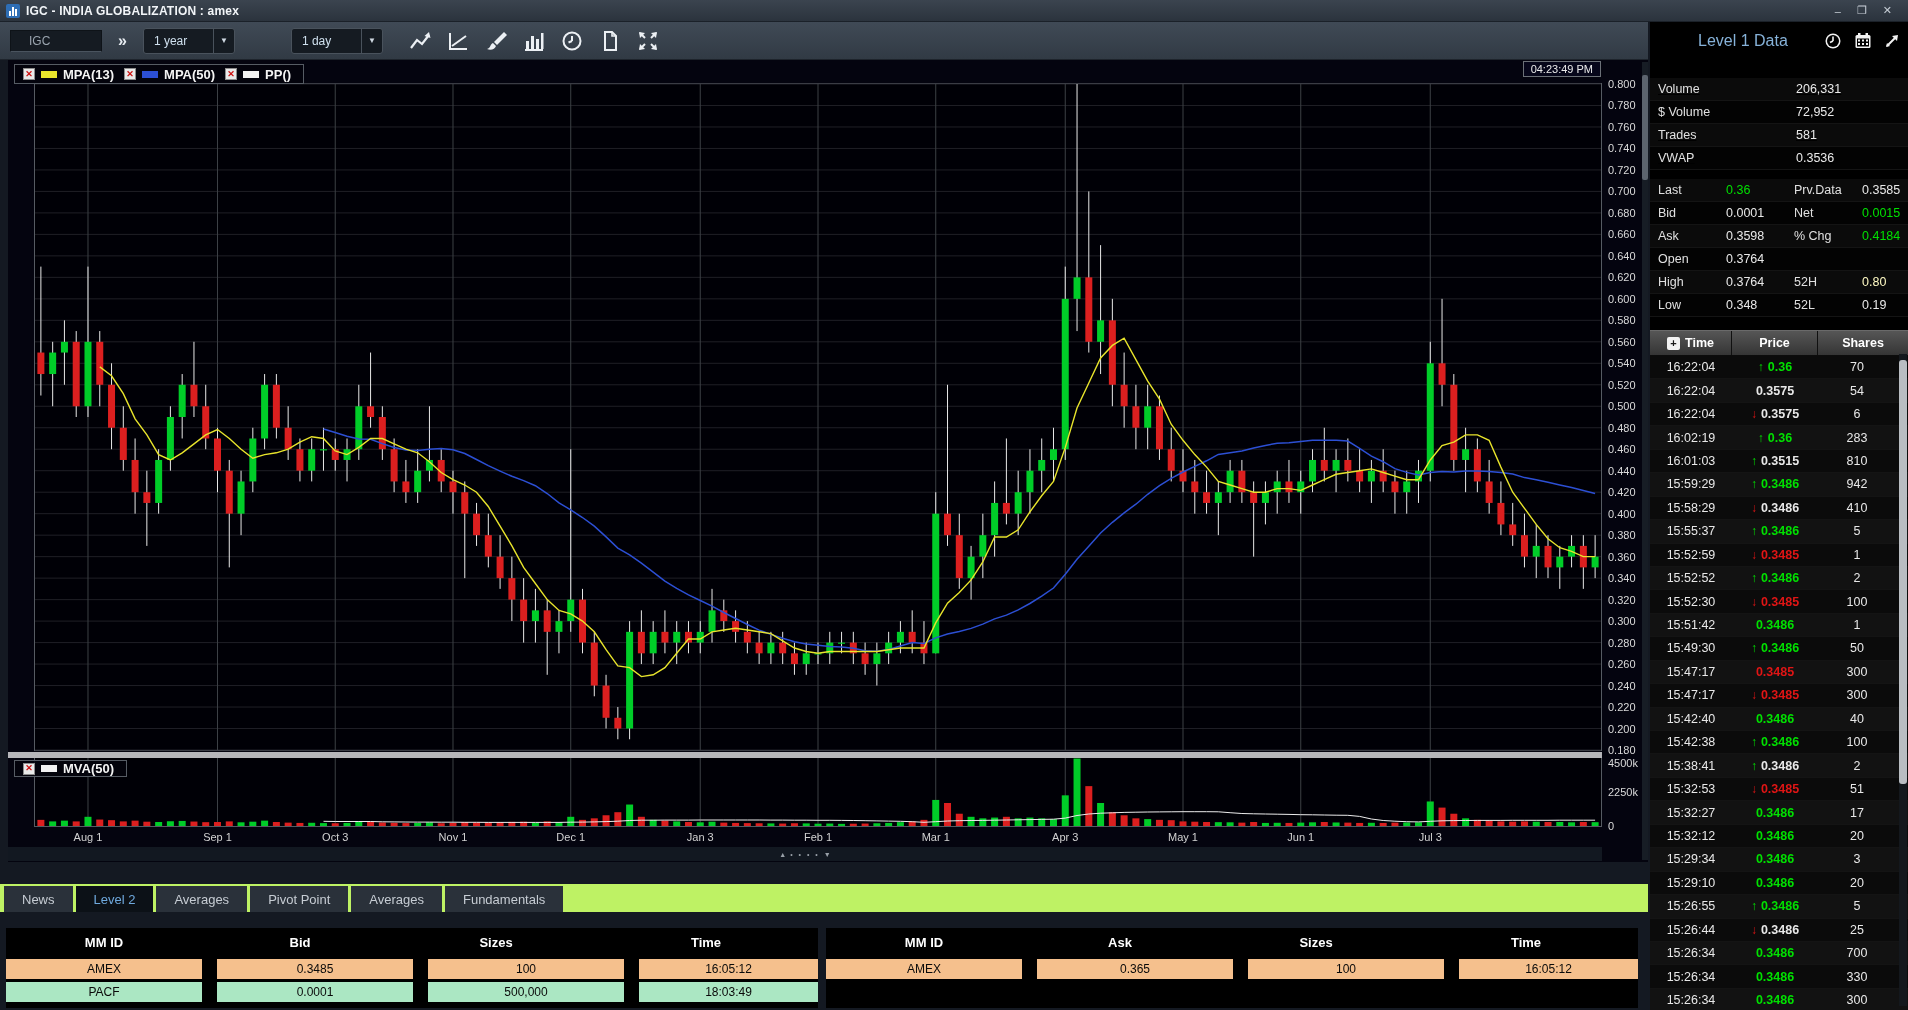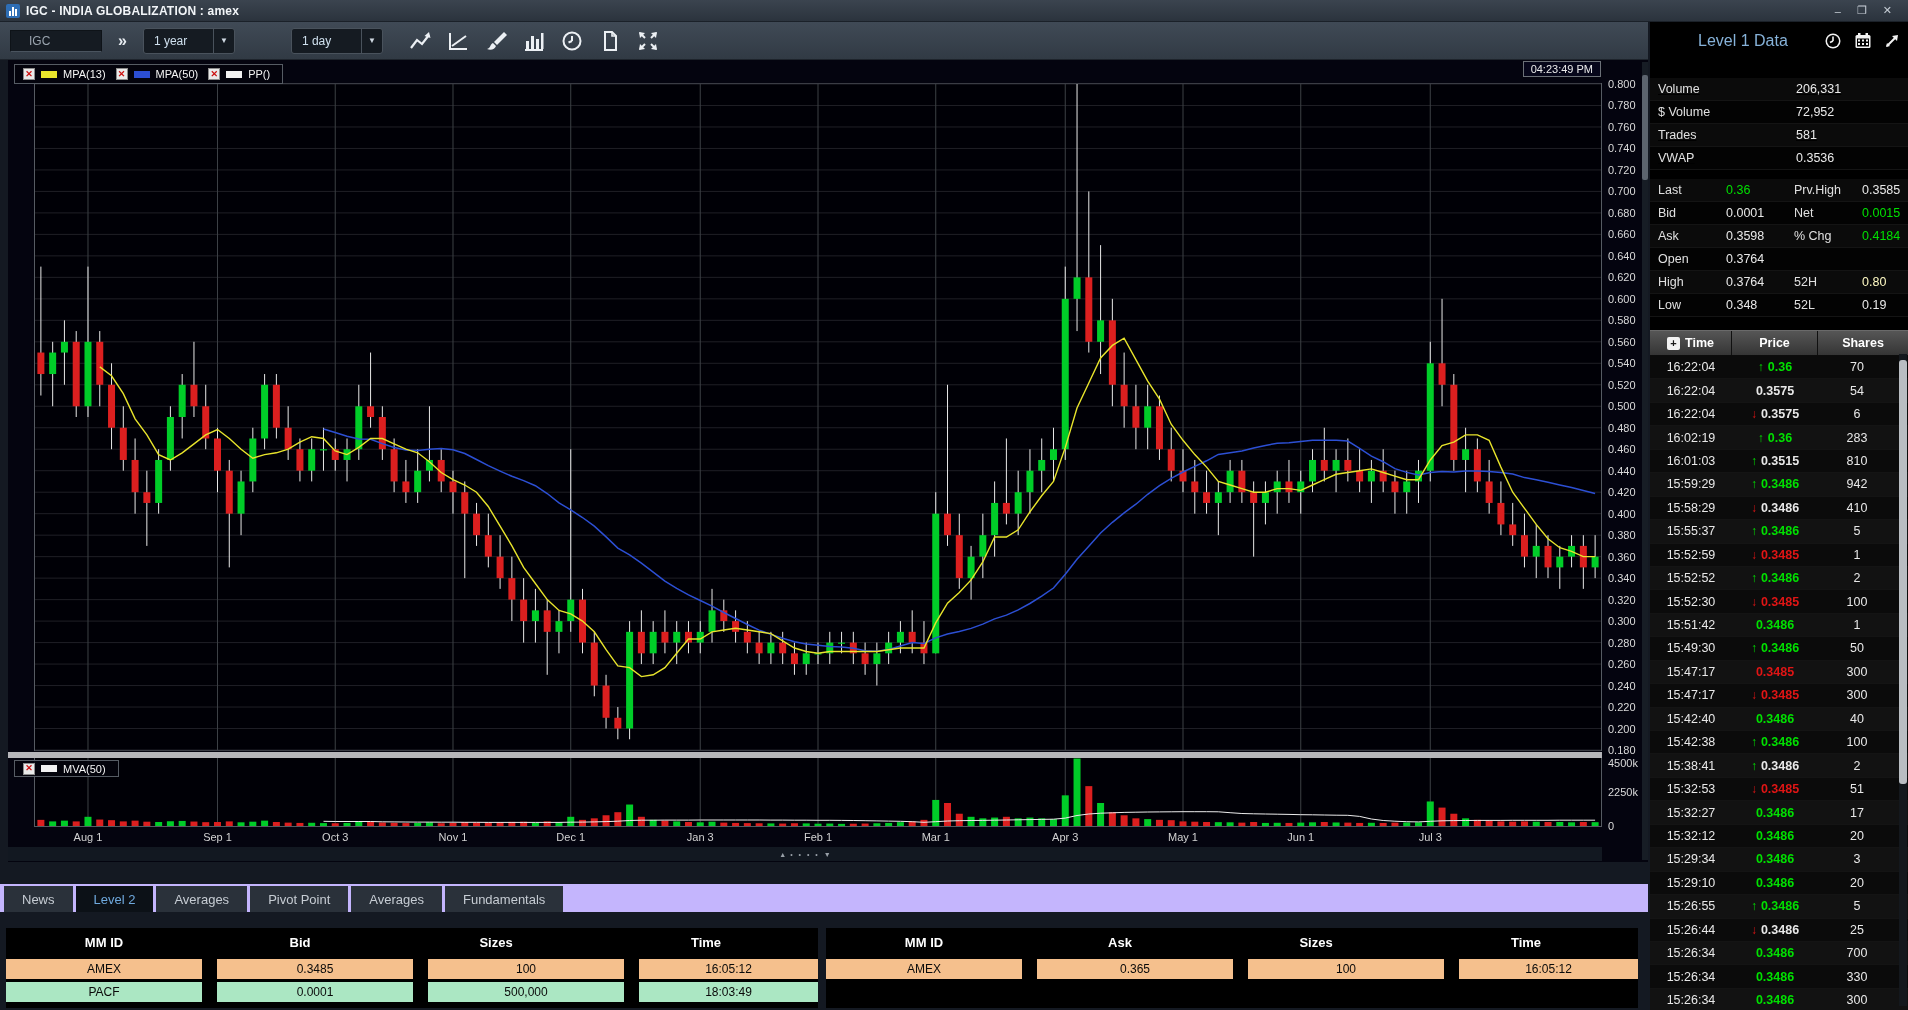--- a/index.html
+++ b/index.html
@@ -22,28 +22,28 @@
   .dropdown .dd-arrow{width:20px;align-self:stretch;border-left:1px solid #49525c;display:flex;align-items:center;justify-content:center;color:#cfd8e2;font-size:8px;}
   .tool-icons{display:flex;gap:8px;margin-left:12px;align-items:center;}
   .tool-btn{width:30px;height:26px;display:flex;align-items:center;justify-content:center;border-radius:3px;}
 
   
   .chart-panel{position:absolute;left:8px;top:60px;width:1640px;height:802px;background:#04040f;}
   #chart-svg{position:absolute;left:0;top:0;}
   .legend{position:absolute;display:flex;align-items:center;gap:6px;height:18px;padding:0 8px;border:1px solid #565c64;background:rgba(3,3,12,.88);}
   .legend-x{width:12px;height:12px;background:#eaeaea;border:1px solid #8d8d8d;color:#c11;font-size:9px;font-weight:bold;display:flex;align-items:center;justify-content:center;line-height:1;box-sizing:border-box;}
   .legend-swatch{width:16px;height:7px;}
-  .legend-label{color:#f4f4f4;font-size:11px;font-weight:normal;margin-right:4px;white-space:nowrap;}
+  .legend-label{color:#f4f4f4;font-size:13px;font-weight:bold;margin-right:4px;white-space:nowrap;}
   .timestamp{position:absolute;top:1px;right:47px;border:1px solid #6b7077;background:#06061a;color:#eaeaea;font-size:11px;padding:1px 7px;}
   .splitter{position:absolute;left:0;top:787px;width:1594px;height:14px;background:#121821;display:flex;align-items:center;justify-content:center;gap:4px;color:#99a0a8;font-size:7px;}
   .chart-scroll{position:absolute;right:0;top:2px;width:6px;height:798px;background:#171d25;}
   .chart-scroll .thumb{position:absolute;left:0;top:13px;width:6px;height:105px;background:#5c646e;border-radius:2px;}
 
   
-  .tabsbar{position:absolute;left:0;top:884px;width:1648px;height:28px;background:#c4b5fd;display:flex;align-items:flex-end;gap:3px;padding-left:4px;box-sizing:border-box;}
+  .tabsbar{position:absolute;left:0;top:884px;width:1648px;height:28px;background:#bef264;display:flex;align-items:flex-end;gap:3px;padding-left:4px;box-sizing:border-box;}
   .tab{height:26px;display:flex;align-items:center;padding:0 18px;background:#2a313a;color:#c6ccd3;font-size:13px;white-space:nowrap;}
   .tab.active{background:#0c1117;color:#6fa9de;}
 
   
   .l2-panel{position:absolute;top:928px;width:812px;height:80px;background:#000;}
   .l2-head{display:grid;grid-template-columns:196px 196px 196px 1fr;height:28px;align-items:center;}
   .l2-hcell{color:#fff;font-size:13px;font-weight:bold;text-align:center;}
   .l2-row{display:grid;grid-template-columns:196px 196px 196px 1fr;height:20px;margin-top:3px;column-gap:15px;}
   .l2-cell{display:flex;align-items:center;justify-content:center;font-size:12px;color:#0a0a0a;}
 
@@ -798,21 +798,21 @@
         </div>
         <div class="l1-row l1-single">
           <span class="l1-label">VWAP</span>
           <span style="color: rgb(234, 234, 234);">0.3536</span>
         </div>
       </div>
     <div id="l1-quotes">
         <div class="l1-row l1-double">
           <span class="l1-label">Last</span>
           <span style="color: rgb(0, 224, 0);">0.36</span>
-          <span class="l1-label">Prv.High</span>
+          <span class="l1-label">Prv.Data</span>
           <span style="color: rgb(232, 232, 232);">0.3585</span>
         </div>
         <div class="l1-row l1-double">
           <span class="l1-label">Bid</span>
           <span style="color: rgb(232, 232, 232);">0.0001</span>
           <span class="l1-label">Net</span>
           <span style="color: rgb(0, 224, 0);">0.0015</span>
         </div>
         <div class="l1-row l1-double">
           <span class="l1-label">Ask</span>

